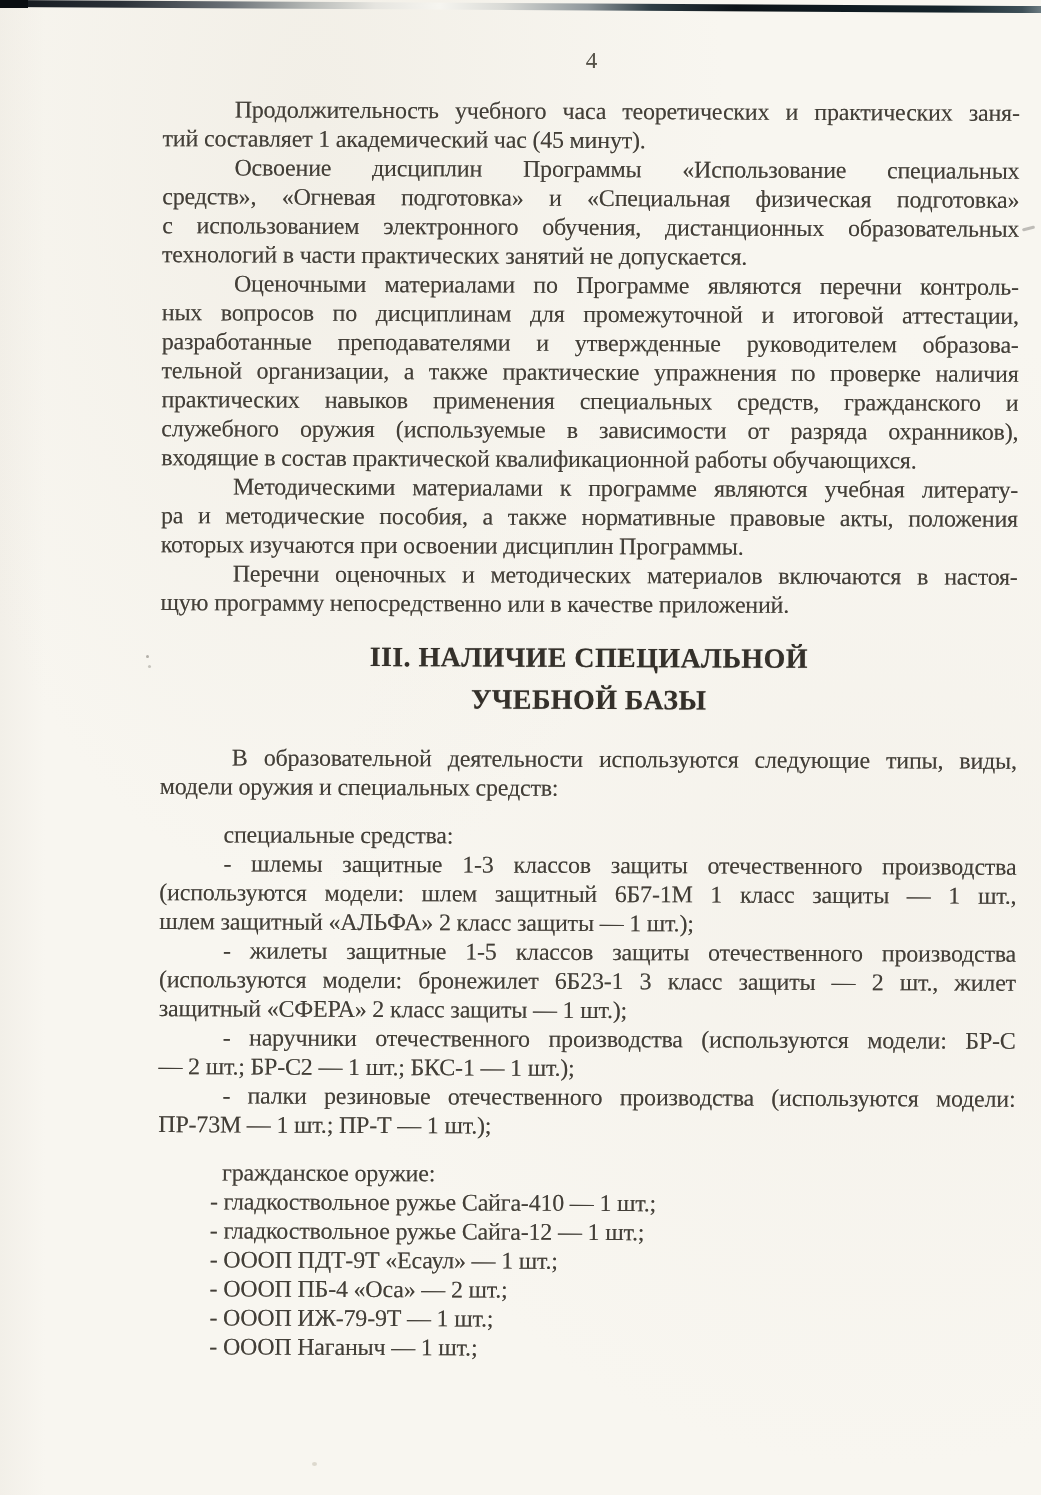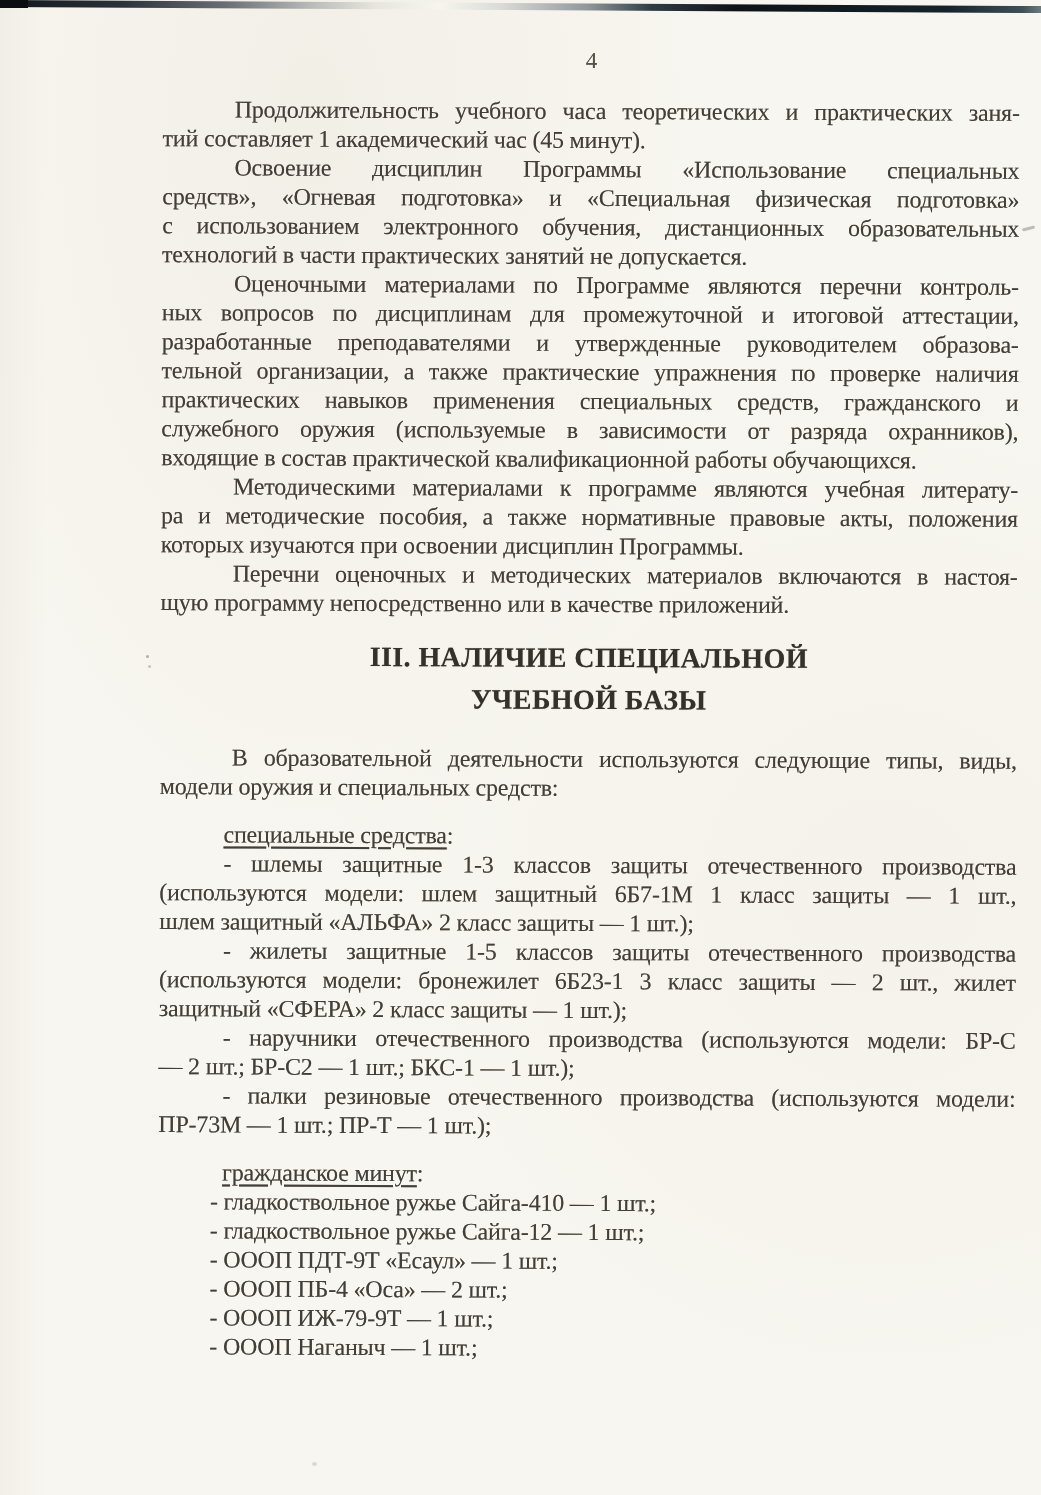--- a/index.html
+++ b/index.html
@@ -55,21 +55,21 @@
   .paragraph .line.first { padding-left:72px; }
   .item .line.first { padding-left:64px; }
 
   .heading {
     text-align:center; font-weight:bold; color:var(--ink-strong);
     font-size:28px; line-height:42px; letter-spacing:0.4px;
     margin:18px 0 24px 0;
     text-shadow:0 0 0.7px rgba(52,48,42,0.6);
   }
   .subheading { padding-left:64px; margin-top:19px; }
-  .subheading .u { text-decoration:underline; text-underline-offset:4px;
+  .subheading .u { text-underline-offset:4px;
     text-decoration-thickness:1.5px; }
   .bullet { padding-left:52px; text-align:left; }
 </style>
 </head>
 <body>
 
 <div id="page">
   <div class="top-band"></div>
   <div class="corner-block"></div>
   <div class="speck speck-1"></div>
@@ -127,21 +127,21 @@
           <div class="line last">защитный «СФЕРА» 2 класс защиты — 1 шт.);</div>
         </div>
         <div class="item">
           <div class="line first">- наручники отечественного производства (используются модели: БР-С</div>
           <div class="line last">— 2 шт.; БР-С2 — 1 шт.; БКС-1 — 1 шт.);</div>
         </div>
         <div class="item">
           <div class="line first">- палки резиновые отечественного производства (используются модели:</div>
           <div class="line last">ПР-73М — 1 шт.; ПР-Т — 1 шт.);</div>
         </div>
-        <div class="subheading"><span class="u">гражданское минут</span>:</div>
+        <div class="subheading"><span class="u">гражданское оружие</span>:</div>
         <div class="bullet">- гладкоствольное ружье Сайга-410 — 1 шт.;</div>
         <div class="bullet">- гладкоствольное ружье Сайга-12 — 1 шт.;</div>
         <div class="bullet">- ОООП ПДТ-9Т «Есаул» — 1 шт.;</div>
         <div class="bullet">- ОООП ПБ-4 «Оса» — 2 шт.;</div>
         <div class="bullet">- ОООП ИЖ-79-9Т — 1 шт.;</div>
         <div class="bullet">- ОООП Наганыч — 1 шт.;</div>
       </div>
   </div>
 </div>
 

